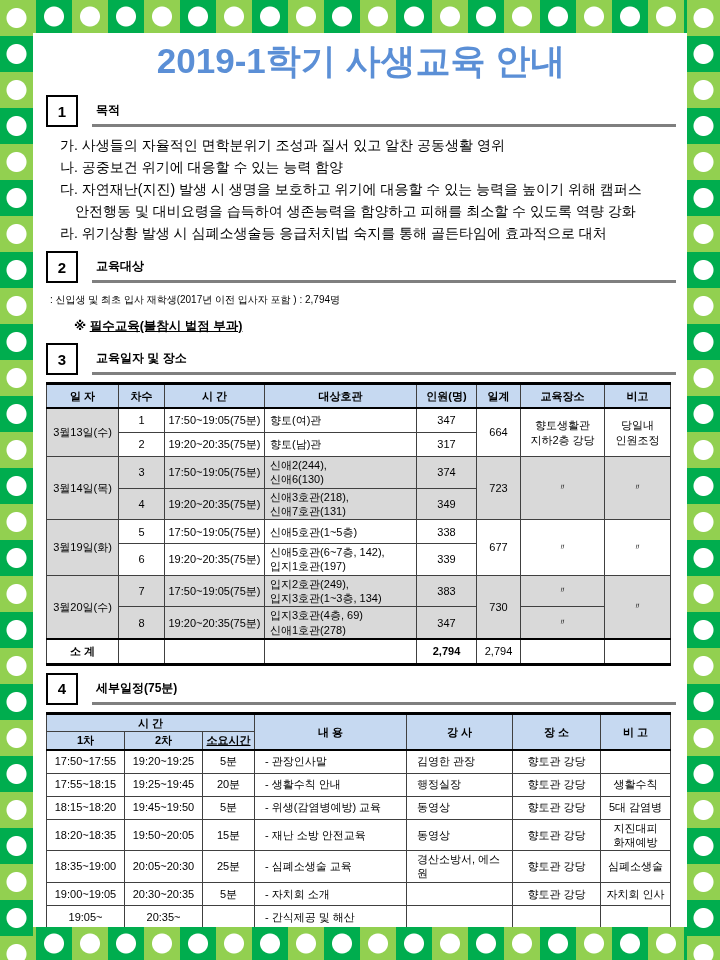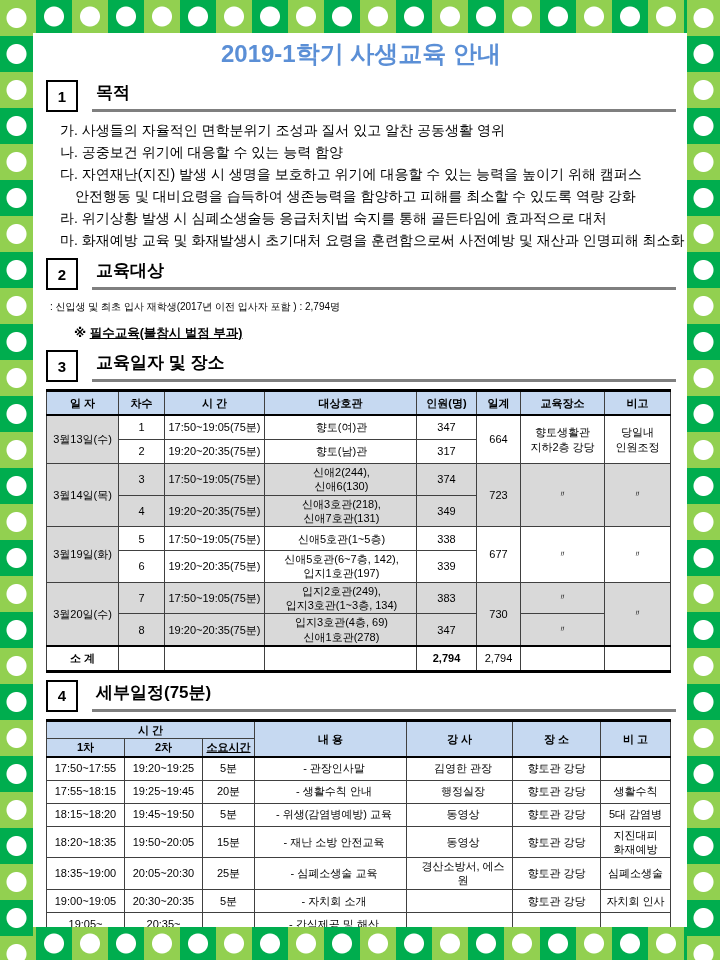--- a/index.html
+++ b/index.html
@@ -28,54 +28,54 @@
       repeating-linear-gradient(180deg, #92D050 0 36px, #00AD4E 36px 72px);
     background-size:33px 36px, auto;
   }
   .strip-left{left:0;}
   .strip-right{right:0;}
 
   .content{position:absolute;left:46px;top:36px;width:630px;z-index:1;}
 
   .doc-title{
     margin:2px 0 10px 0;text-align:center;
-    font-size:24px;font-weight:bold;color:#5B8FD6;letter-spacing:0px;
+    font-size:35px;font-weight:bold;color:#5B8FD6;letter-spacing:0px;
   }
 
   .sec{display:flex;align-items:flex-end;margin:7px 0 7px 0;}
   .numbox{
     width:28px;height:28px;border:2px solid #000;background:#fff;
     display:flex;align-items:center;justify-content:center;
     font-size:15px;font-weight:bold;flex:0 0 auto;
   }
   .sec-title{
     flex:1;margin-left:14px;padding:0 0 5px 4px;
     border-bottom:3px solid #7f7f7f;
-    font-size:17px;font-weight:bold;
+    font-size:12px;font-weight:bold;
   }
 
   .purpose{margin:2px 0 2px 14px;font-size:14px;line-height:22px;}
   .pline{white-space:nowrap;}
   .pline.indent{padding-left:15px;}
 
   .target-line{margin:2px 0 0 4px;font-size:10px;line-height:20px;}
   .target-note{margin:6px 0 4px 28px;font-size:12.5px;font-weight:bold;line-height:20px;}
   .target-note .u{text-decoration:underline;}
 
   table{border-collapse:collapse;width:540px;table-layout:fixed;font-size:11px;}
   td,th{border:1px solid #404040;padding:1px 3px;text-align:center;vertical-align:middle;line-height:1.3;}
   th{font-weight:bold;}
   .t1,.t2{border-top:3px solid #000;border-bottom:3px solid #000;border-left:1.5px solid #000;border-right:1.5px solid #000;}
   .t1 thead th,.t2 thead th{background:#C6D9F1;}
   .t1 thead th{border-bottom:2.5px solid #000;height:20px;}
   .t2 thead tr.sub th, .t2 thead th.bb{border-bottom:2.5px solid #000;}
   .t1 tbody td{height:21px;}
   .t2 tbody td{height:20px;}
   .gray td, td.gray{background:#D9D9D9;}
-  td.l{text-align:center;padding-left:5px;}
+  td.l{text-align:left;padding-left:5px;}
   .pre{white-space:pre-line;}
   .ditto{font-size:9px;}
   .t1 tr.subtotal td{border-top:2px solid #000;}
   .t1 tr.subtotal .b{font-weight:bold;}
   .t2 th.underline{text-decoration:underline;}
   .t2 td.l{padding-left:10px;}
 
   .footer-sig{
     margin-top:3px;text-align:center;
     font-size:26px;letter-spacing:3px;color:#000;font-weight:500;
@@ -97,21 +97,20 @@
     <div class="sec">
       <div class="numbox">1</div>
       <div class="sec-title">목적</div>
     </div>
     <div class="purpose">
       <div class="pline">가. 사생들의 자율적인 면학분위기 조성과 질서 있고 알찬 공동생활 영위</div>
       <div class="pline">나. 공중보건 위기에 대응할 수 있는 능력 함양</div>
       <div class="pline">다. 자연재난(지진) 발생 시 생명을 보호하고 위기에 대응할 수 있는 능력을 높이기 위해 캠퍼스</div>
       <div class="pline indent">안전행동 및 대비요령을 습득하여 생존능력을 함양하고 피해를 최소할 수 있도록 역량 강화</div>
       <div class="pline">라. 위기상황 발생 시 심폐소생술등 응급처치법 숙지를 통해 골든타임에 효과적으로 대처</div>
-      <div class="pline">마. 화재예방 교육 및 화재발생시 초기대처 요령을 훈련함으로써 사전예방 및 재산과 인명피해 최소화</div>
     </div>
 
     <div class="sec">
       <div class="numbox">2</div>
       <div class="sec-title">교육대상</div>
     </div>
     <div class="target-line">: 신입생 및 최초 입사 재학생(2017년 이전 입사자 포함 ) : 2,794명</div>
     <div class="target-note"><span>※</span> <span class="u">필수교육(불참시 벌점 부과)</span></div>
 
     <div class="sec">

